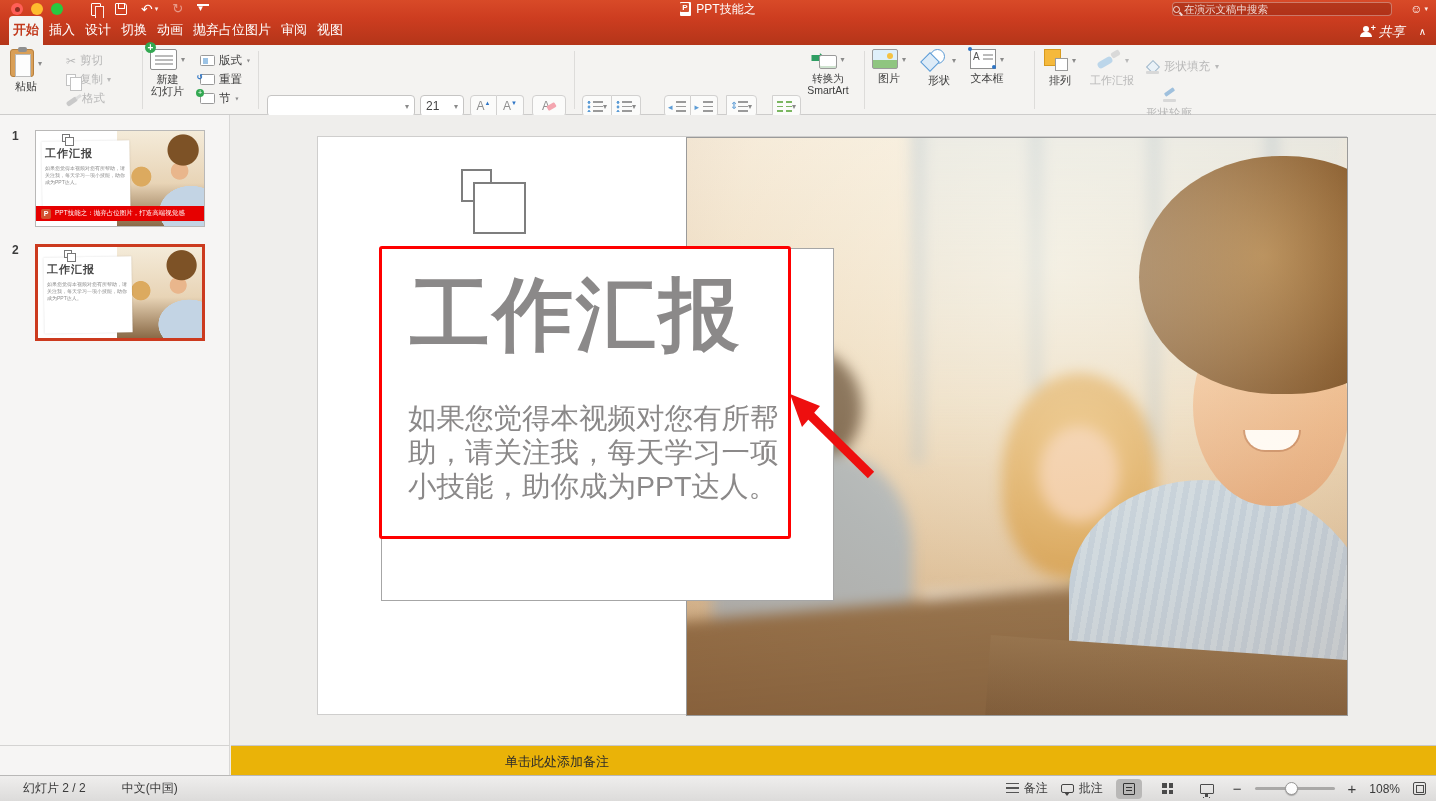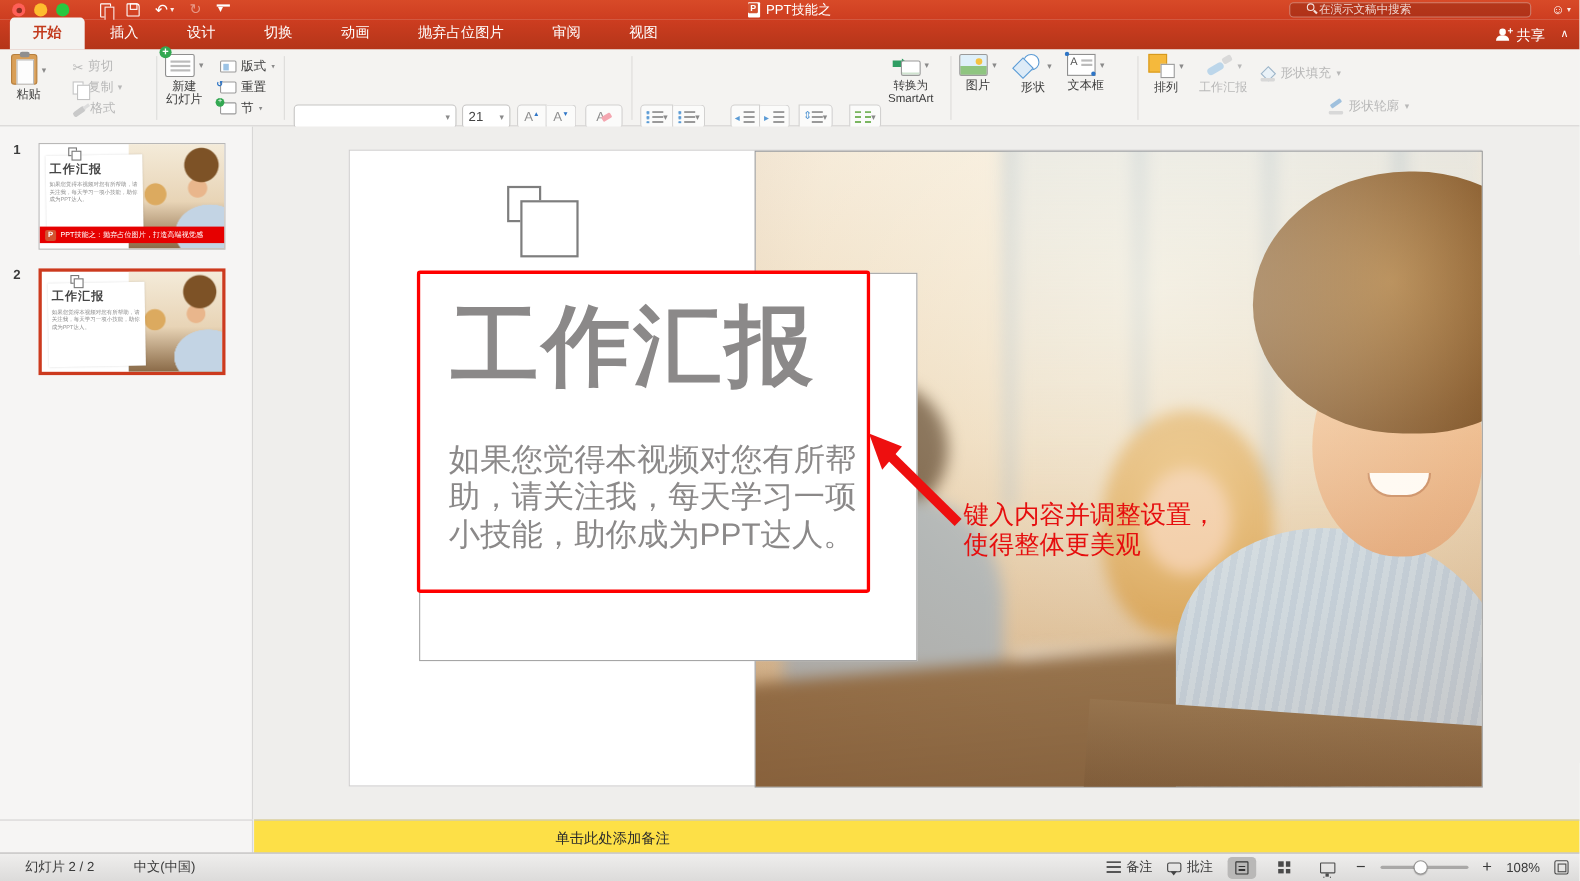--- a/index.html
+++ b/index.html
@@ -22,33 +22,33 @@
   .ic-save::after { content:""; position:absolute; left:2px; top:-1px; width:5px; height:4px; border:1px solid #fff; }
   .glyph-undo { font-size:14px; line-height:12px; color:#fff; }
   .glyph-redo { font-size:13px; line-height:12px; color:rgba(255,255,255,.45); }
   .mini-caret { font-size:7px; color:rgba(255,255,255,.9); margin-left:2px; }
   .ic-collapse { width:12px; height:10px; border-top:2px solid #fff; position:relative; }
   .ic-collapse::after { content:"▾"; position:absolute; left:1px; top:-3px; font-size:9px; color:#fff; }
   #win-title-wrap { position:absolute; left:0; right:0; top:0; height:18px; display:flex; align-items:center; justify-content:center; gap:5px; pointer-events:none; }
   .ic-ppt-doc { width:11px; height:14px; background:#fff; border-radius:1px; position:relative; }
   .ic-ppt-doc::after { content:"P"; position:absolute; left:0; top:1px; width:9px; height:9px; background:#d35230; color:#fff; font-size:8px; font-weight:bold; text-align:center; line-height:9px; border-radius:1px; }
   #win-title { color:#fff; font-size:12px; }
-  #search-box { position:absolute; right:44px; top:2px; width:220px; height:14px; background:rgba(120,25,10,.35); border:1px solid rgba(255,255,255,.35); border-radius:4px; display:flex; align-items:flex-start; padding:0 15px; }
+  #search-box { position:absolute; right:44px; top:2px; width:220px; height:14px; background:rgba(120,25,10,.35); border:1px solid rgba(255,255,255,.35); border-radius:4px; display:flex; align-items:center; padding:0 0; }
   .ic-mag { width:7px; height:7px; border:1.5px solid rgba(255,255,255,.85); border-radius:50%; position:relative; flex:0 0 auto; }
   .ic-mag::after { content:""; position:absolute; left:5px; top:6px; width:4px; height:1.5px; background:rgba(255,255,255,.85); transform:rotate(45deg); }
   #search-input { background:transparent; border:none; outline:none; color:#fff; font-size:10.5px; margin-left:4px; width:180px; font-family:inherit; }
   #search-input::placeholder { color:rgba(255,255,255,.8); }
   #emoji-btn { position:absolute; right:8px; top:2px; color:#fff; font-size:12px; display:flex; align-items:center; }
 
   
   #tabbar { position:absolute; left:0; top:18px; width:1436px; height:27px; background:linear-gradient(180deg,#cd3d20,#b43519); display:flex; align-items:flex-end; }
-  .tab { color:#fff; font-size:13px; padding:5px 21px 6px; margin-right:2px; white-space:nowrap; }
+  .tab { color:#fff; font-size:13px; padding:5px 4px 6px; margin-right:2px; white-space:nowrap; }
   .tab:first-child { margin-left:9px; }
   .tab.active { background:#f4f3f1; color:#c23a1d; font-weight:bold; border-radius:4px 4px 0 0; }
-  #tab-right { position:absolute; right:10px; top:0; height:27px; display:flex; align-items:center; gap:14px; color:#fff; font-size:13px; }
+  #tab-right { position:absolute; right:10px; top:0; height:27px; display:flex; align-items:center; gap:14px; color:#fff; font-size:13px;font-style:italic; }
   .ic-person { width:14px; height:11px; position:relative; }
   .ic-person::before { content:""; position:absolute; left:3px; top:0; width:6px; height:6px; border-radius:50%; background:#fff; }
   .ic-person::after { content:"+"; position:absolute; right:-2px; top:-3px; font-size:9px; font-weight:bold; color:#fff; }
   .ic-person i { position:absolute; left:0; bottom:0; width:12px; height:5px; border-radius:6px 6px 0 0; background:#fff; }
   .chev-up { font-size:10px; color:#fff; }
 
   
   #ribbon { position:absolute; left:0; top:45px; width:1436px; height:70px; background:#f4f3f1; border-bottom:1px solid #cdcccb; }
   .rsep { position:absolute; top:6px; height:58px; width:1px; background:#dddcda; }
   .big-btn { position:absolute; top:4px; display:flex; flex-direction:column; align-items:center; }
@@ -187,21 +187,21 @@
   #white-box { position:absolute; left:63px; top:111px; width:453px; height:353px; background:#fff; border:1px solid #a6a6a6; }
   #red-box { position:absolute; left:61px; top:109px; width:412px; height:293px; background:#fff; border:3px solid #ff0000; border-radius:3px; }
   #slide-title { position:absolute; left:28px; top:13px; font-size:80px; font-weight:bold; color:#8b8989; letter-spacing:3px; white-space:nowrap; }
   #slide-body { position:absolute; left:26px; top:152px; width:382px; font-size:28.5px; line-height:34px; color:#8b8989; }
   #arrow-svg { position:absolute; left:450px; top:245px; width:120px; height:110px; overflow:visible; }
   #annotation { position:absolute; left:558px; top:316px; font-size:23px; line-height:28px; color:#e60e0e; font-weight:500; white-space:nowrap; }
 
   
   #notes-row { position:absolute; left:0; top:745px; width:1436px; height:30px; }
   #notes-left { position:absolute; left:0; top:0; width:230px; height:30px; background:#f6f5f4; border-right:1px solid #d8d7d6; border-top:1px solid #d4d3d2; }
-  #notes-main { position:absolute; left:231px; top:0; width:1205px; height:30px; background:#fde047; border-top:1px solid #c9c8c7; }
+  #notes-main { position:absolute; left:231px; top:0; width:1205px; height:30px; background:#eab308; border-top:1px solid #c9c8c7; }
   #notes-ph { position:absolute; left:274px; top:7px; font-size:13px; color:#2b2b2b; }
 
   
   #watermark { position:absolute; left:1026px; top:733px; font-size:34px; font-weight:bold; color:#fff; letter-spacing:1px; white-space:nowrap; z-index:50;
       text-shadow:2px 2px 2px rgba(0,0,0,.85), -1px -1px 1px rgba(0,0,0,.4), 0 0 3px rgba(0,0,0,.5); }
 
   
   #statusbar { position:absolute; left:0; top:775px; width:1436px; height:26px; background:linear-gradient(180deg,#efeeed,#dcdbda); border-top:1px solid #b9b8b7; display:flex; align-items:center; font-size:12px; color:#3a3a3a; }
   #status-left { display:flex; gap:36px; margin-left:23px; }
   #status-right { position:absolute; right:10px; display:flex; align-items:center; gap:13px; }
@@ -497,21 +497,21 @@
           <span class="ic-qstyle"></span>
           <span class="caret">▾</span>
         </div>
       <span class="big-label">工作汇报</span>
     </div>
     <div class="fill-row disabled" style="left:1146px;top:14px;">
       <span class="ic-bucket"></span>
       <span>形状填充</span>
       <span class="caret">▾</span>
     </div>
-    <div class="fill-row disabled" style="left:1208px;top:44px;">
+    <div class="fill-row disabled" style="left:1146px;top:44px;flex-direction:column;">
       <span class="ic-pencil"></span>
       <span>形状轮廓</span>
       <span class="caret">▾</span>
     </div>
   </div>
 
   <div id="main">
 
     <div id="thumb-panel">
       <div class="thumb-num" style="top:14px;">1</div>
@@ -565,24 +565,20 @@
 
         <div id="red-box">
           <div id="slide-title">工作汇报</div>
           <div id="slide-body">如果您觉得本视频对您有所帮助，请关注我，每天学习一项小技能，助你成为PPT达人。</div>
         </div>
 
         <svg id="arrow-svg" viewBox="0 0 120 110">
           <line x1="103" y1="93" x2="42" y2="33" stroke="#ee0f0f" stroke-width="9"></line>
           <polygon points="22,12 52,24 34,45" fill="#ee0f0f"></polygon>
         </svg>
-        <div id="annotation">
-          <div>键入内容并调整设置，</div>
-          <div>使得整体更美观</div>
-        </div>
       </div>
     </div>
   </div>
 
   <div id="notes-row">
     <div id="notes-left"></div>
     <div id="notes-main">
       <div id="notes-ph">单击此处添加备注</div>
     </div>
   </div>

